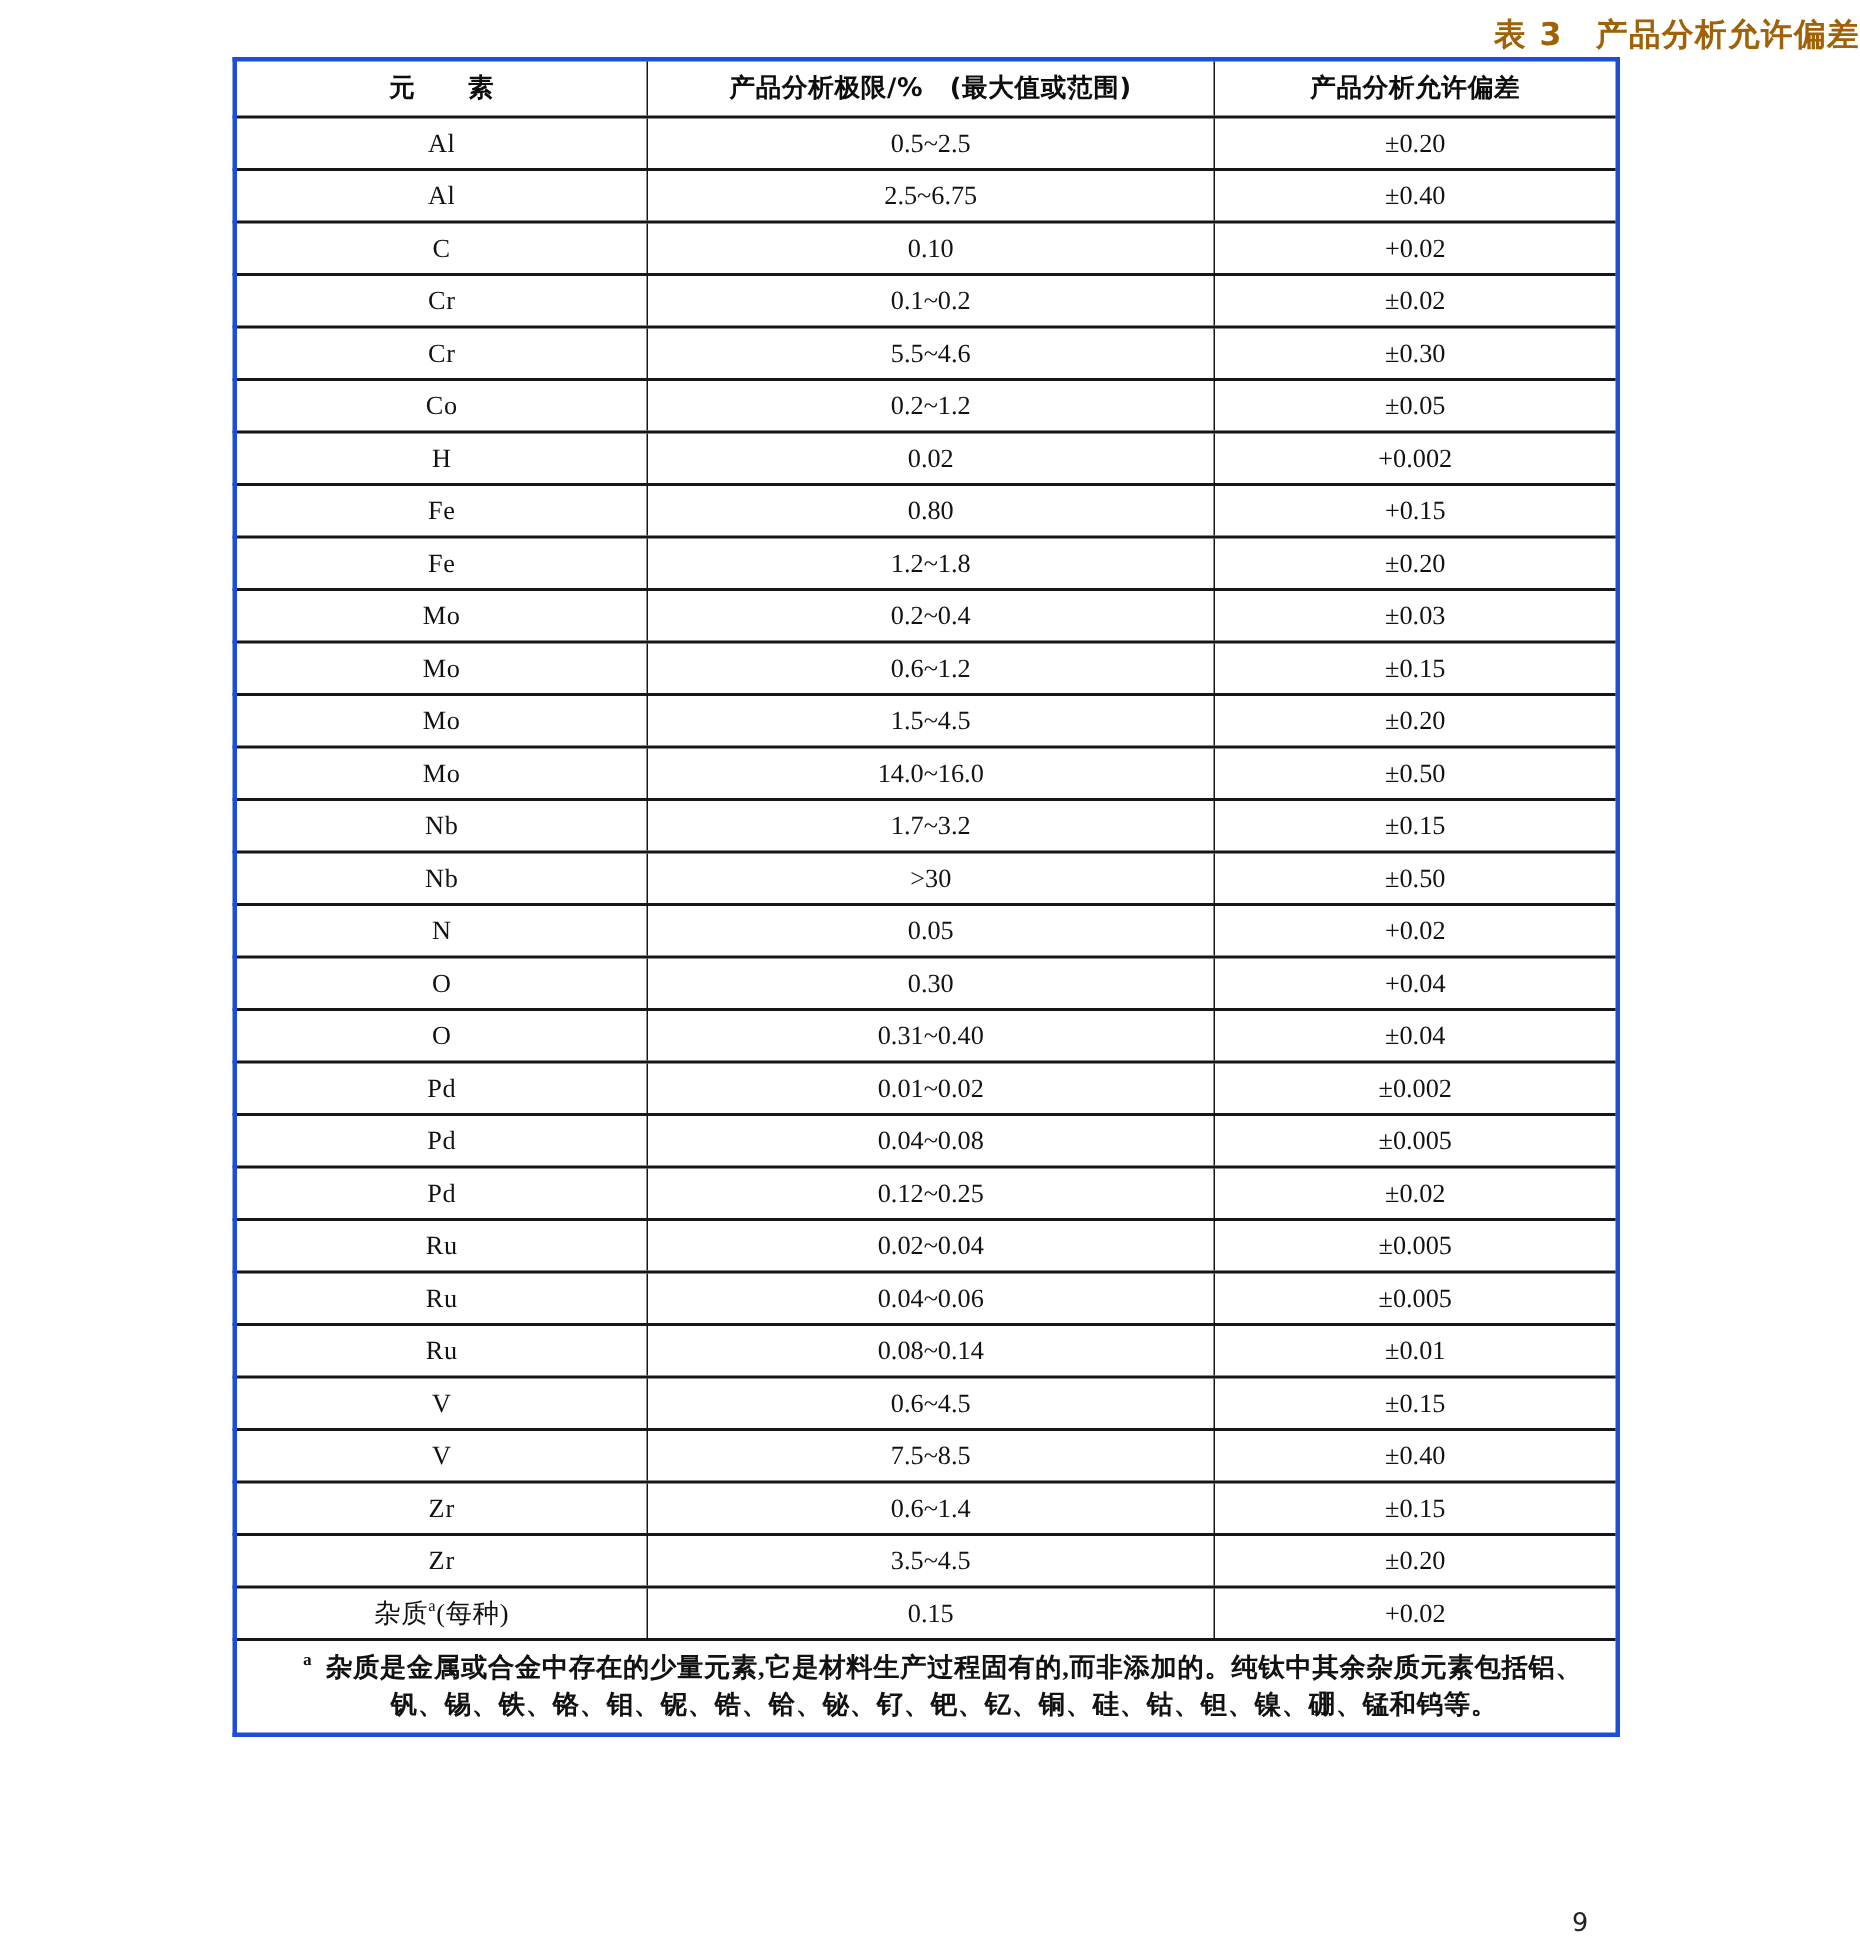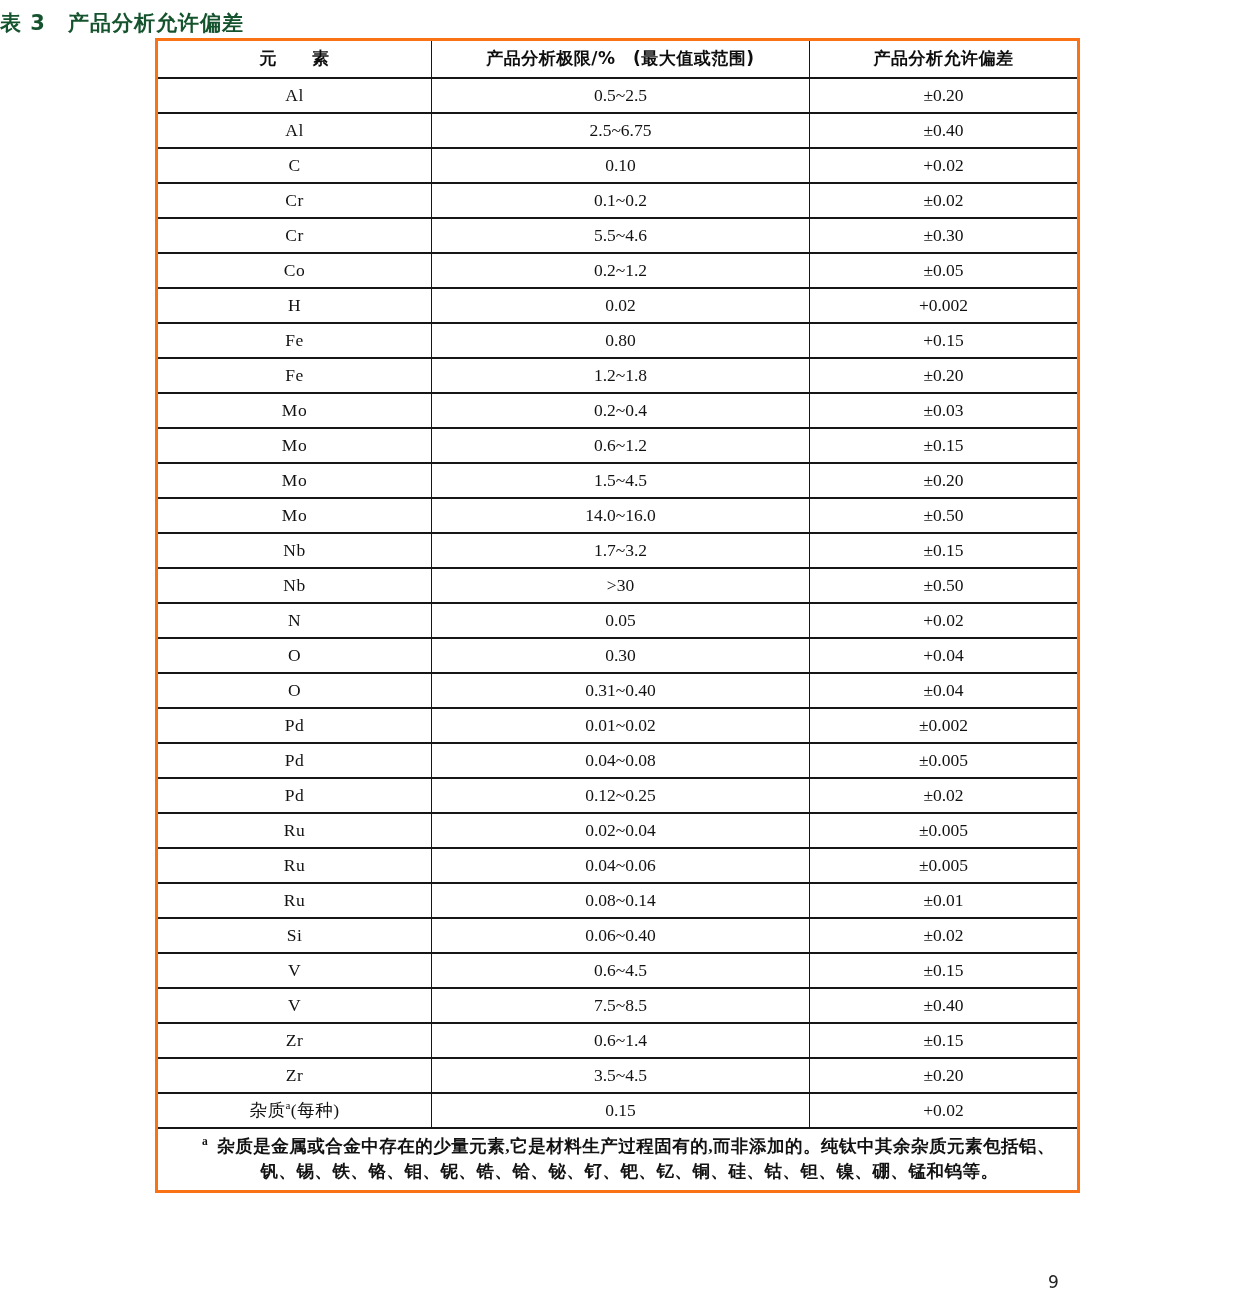--- a/index.html
+++ b/index.html
@@ -9,26 +9,26 @@
     font-family: "Liberation Serif", "DejaVu Serif", serif;
     color: #121212;
     position: relative;
     overflow: hidden;
   }
   .page { position: absolute; inset: 0; background: #ffffff; }
 
   .doc-title {
     position: absolute;
     top: 9px; left: 0; width: 100%;
-    text-align: left;
+    text-align: right;
     font-family: "DejaVu Sans", "Liberation Sans", sans-serif;
     font-weight: bold;
     font-size: 21px;
     letter-spacing: 1px;
-    color: #14532d;
+    color: #a16207;
   }
 
   table.analysis {
     position: absolute;
     left: 155px; top: 38px;
     width: 922px;
     border-collapse: collapse;
     table-layout: fixed;
     background: #ffffff;
   }
@@ -37,21 +37,21 @@
   table.analysis col.c3 { width: 269px; }
 
   table.analysis th, table.analysis td {
     border: 1px solid #161616;
     border-top-width: 2px;
     border-bottom-width: 2px;
     text-align: center;
     vertical-align: middle;
     background: #ffffff;
   }
-  table.analysis { border: 3px solid #f97316; }
+  table.analysis { border: 3px solid #1d4ed8; }
 
   table.analysis th {
     height: 38px;
     font-family: "DejaVu Sans", "Liberation Sans", sans-serif;
     font-weight: bold;
     font-size: 17px;
     letter-spacing: 0.5px;
     color: #0e0e0e;
   }
   table.analysis td {
@@ -255,25 +255,20 @@
     <td class="c-limit">0.04~0.06</td>
     <td class="c-dev">±0.005</td>
   </tr>
 
   <tr class="data-row">
     <td class="c-el"><span class="el-main">Ru</span><sup class="el-sup"></sup><span class="el-post"></span></td>
     <td class="c-limit">0.08~0.14</td>
     <td class="c-dev">±0.01</td>
   </tr>
 
-  <tr class="data-row">
-    <td class="c-el"><span class="el-main">Si</span><sup class="el-sup"></sup><span class="el-post"></span></td>
-    <td class="c-limit">0.06~0.40</td>
-    <td class="c-dev">±0.02</td>
-  </tr>
 
 
   <tr class="data-row">
     <td class="c-el"><span class="el-main">V</span><sup class="el-sup"></sup><span class="el-post"></span></td>
     <td class="c-limit">0.6~4.5</td>
     <td class="c-dev">±0.15</td>
   </tr>
 
   <tr class="data-row">
     <td class="c-el"><span class="el-main">V</span><sup class="el-sup"></sup><span class="el-post"></span></td>

